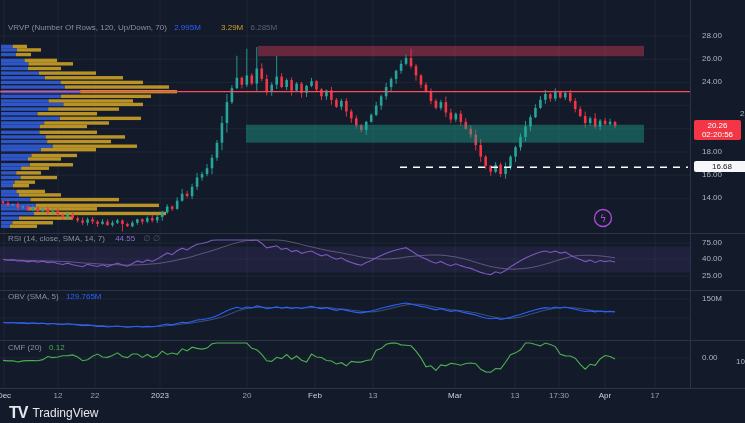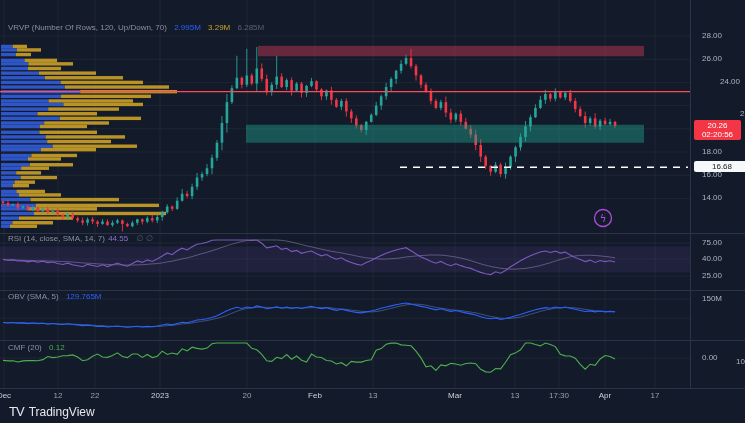--- a/index.html
+++ b/index.html
@@ -6,35 +6,35 @@
   .stage{position:relative;width:745px;height:423px;background:#131a29;overflow:hidden;
          font-family:"Liberation Sans",sans-serif;-webkit-font-smoothing:antialiased;}
   svg{position:absolute;left:0;top:0;}
   .attr-line{position:absolute;left:4px;top:1px;font-size:8px;color:#8a8f9c;letter-spacing:.1px;}
   .sym-line{position:absolute;left:8px;top:11px;font-size:9px;color:#dfe3ec;}
   .ohlc{display:inline;}
   .ohlc .k{color:#8b90a0;margin-left:4px;}
   .ohlc .v{color:#f23645;}
   .ind-line{position:absolute;font-size:8px;color:#8b90a0;white-space:nowrap;}
   .ind-line .val-blue{color:#2962ff;margin-left:5px;}
-  .ind-line .val-yellow{color:#c9a227;margin-left:5px;}
+  .ind-line .val-yellow{color:#c9a227;margin-left:18px;}
   .ind-line .val-dim{color:#5b6170;margin-left:5px;}
-  .ind-line .val-purple{color:#8f6fd0;margin-left:1px;}
+  .ind-line .val-purple{color:#8f6fd0;margin-left:8px;}
   .ind-line .val-green{color:#4caf50;margin-left:5px;}
   .ind-line .extra{color:#555c6e;margin-left:6px;font-family:"DejaVu Sans",sans-serif;}
   .tick{position:absolute;font-size:8px;color:#aeb3c0;}
   .ttick{position:absolute;font-size:8px;color:#9aa0ac;transform:translateX(-50%);white-space:nowrap;}
   .ttick.major{color:#ced2dc;}
   .cur-label{position:absolute;left:706px;top:12px;font-size:8px;color:#aeb3c0;padding-left:47px;}
   .badge-red{position:absolute;left:694px;width:47px;background:#f23645;color:#fff;
              border-radius:2px;text-align:center;font-size:8px;line-height:9px;padding:1px 0;}
   .badge-white{position:absolute;left:694px;width:56px;background:#f7f8fa;color:#131722;
                border-radius:2px;text-align:center;font-size:8px;line-height:11px;}
   .tv-logo{position:absolute;left:9px;top:404px;display:flex;align-items:center;gap:5px;color:#e6e8ee;}
-  .tv-logo .glyph{font-weight:normal;font-size:13px;letter-spacing:-1px;}
+  .tv-logo .glyph{font-weight:bold;font-size:16px;letter-spacing:-1px;}
   .tv-logo .word{font-size:12px;font-weight:normal;}
 </style>
 </head>
 <body>
 
 <div class="stage">
   <svg id="chart-svg" width="745" height="423" viewBox="0 0 745 423">
       <line x1="4" y1="0" x2="4" y2="388" stroke="rgba(255,255,255,0.05)"></line>
       <line x1="58" y1="0" x2="58" y2="388" stroke="rgba(255,255,255,0.05)"></line>
       <line x1="95" y1="0" x2="95" y2="388" stroke="rgba(255,255,255,0.05)"></line>
@@ -433,21 +433,21 @@
   <div class="ind-line" style="left:8px;top:343px;">
     <span>CMF (20)</span>
     <span class="val-green">0.12</span>
   </div>
 
   <div class="cur-label">USDT</div>
 
   <div id="price-axis">
       <div class="tick" style="left: 702px; top: 31px;">28.00</div>
       <div class="tick" style="left: 702px; top: 54.2px;">26.00</div>
-      <div class="tick" style="left: 702px; top: 77.4px; margin-left: 18px;">24.00</div>
+      <div class="tick" style="left: 702px; top: 77.4px;">24.00</div>
       <div class="tick" style="left: 740px; top: 100.6px; margin-top: 8px;">22.00</div>
       <div class="tick" style="left: 702px; top: 147px;">18.00</div>
       <div class="tick" style="left: 702px; top: 170.2px;">16.00</div>
       <div class="tick" style="left: 702px; top: 193.4px;">14.00</div>
       <div class="tick" style="left: 702px; top: 238px;">75.00</div>
       <div class="tick" style="left: 702px; top: 254px;">40.00</div>
       <div class="tick" style="left: 702px; top: 271px;">25.00</div>
       <div class="tick" style="left: 702px; top: 294px;">150M</div>
       <div class="tick" style="left: 736px; top: 313px; margin-top: 44px;">100M</div>
       <div class="tick" style="left: 702px; top: 353px;">0.00</div>

